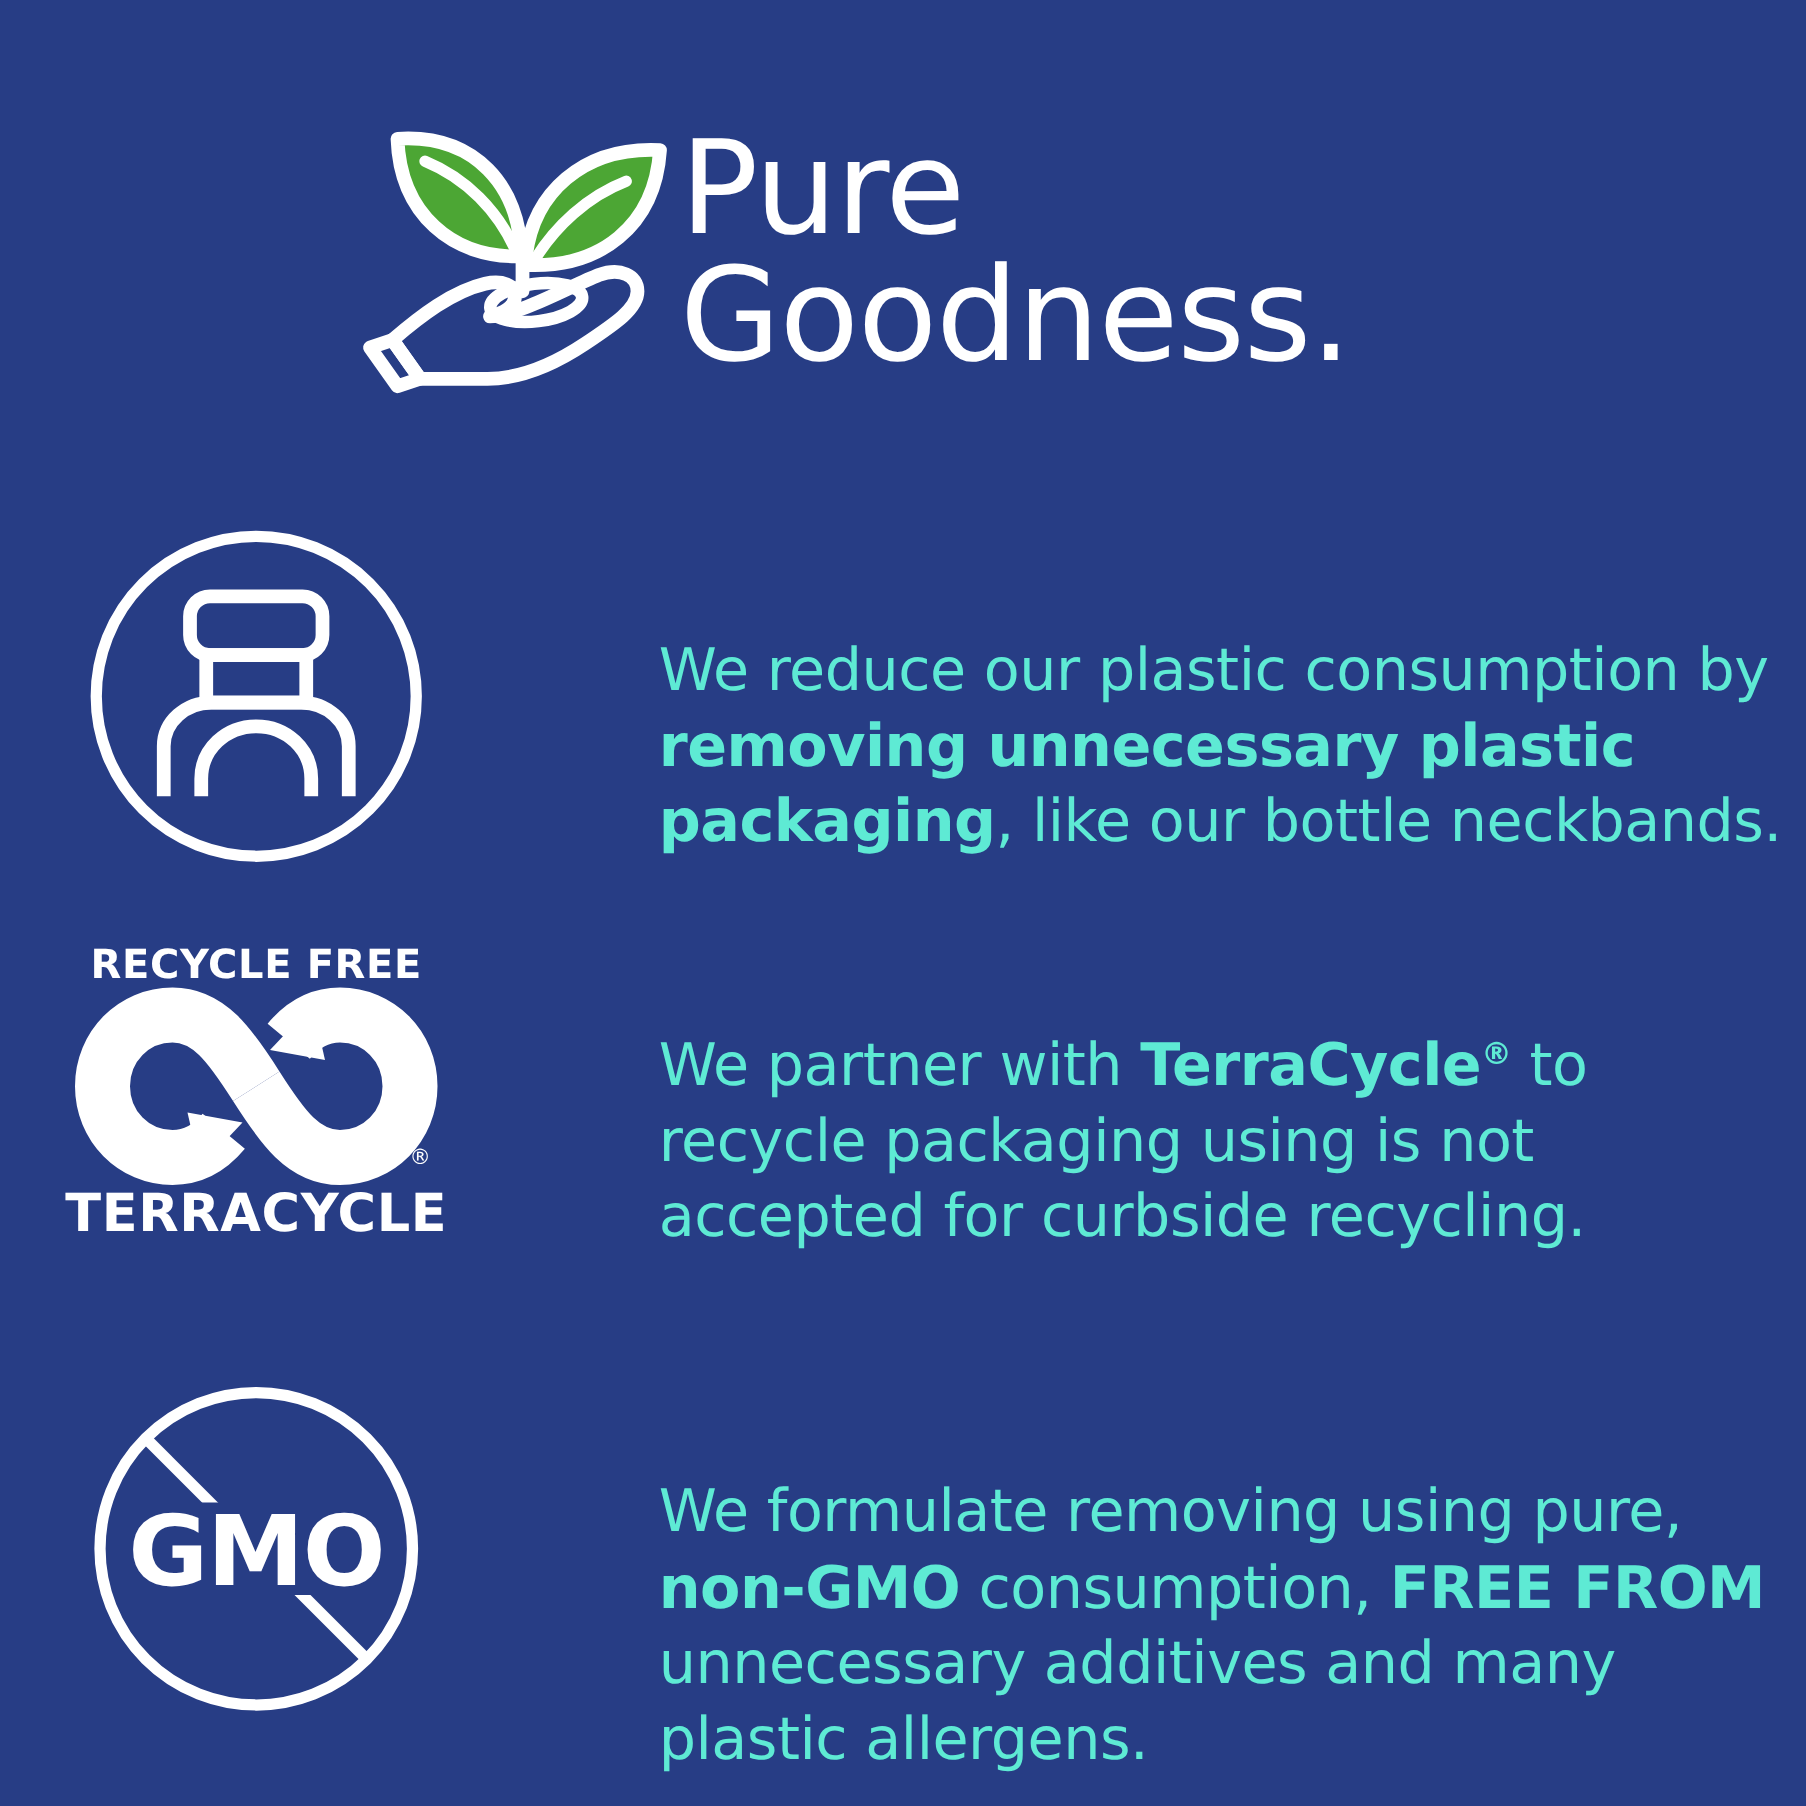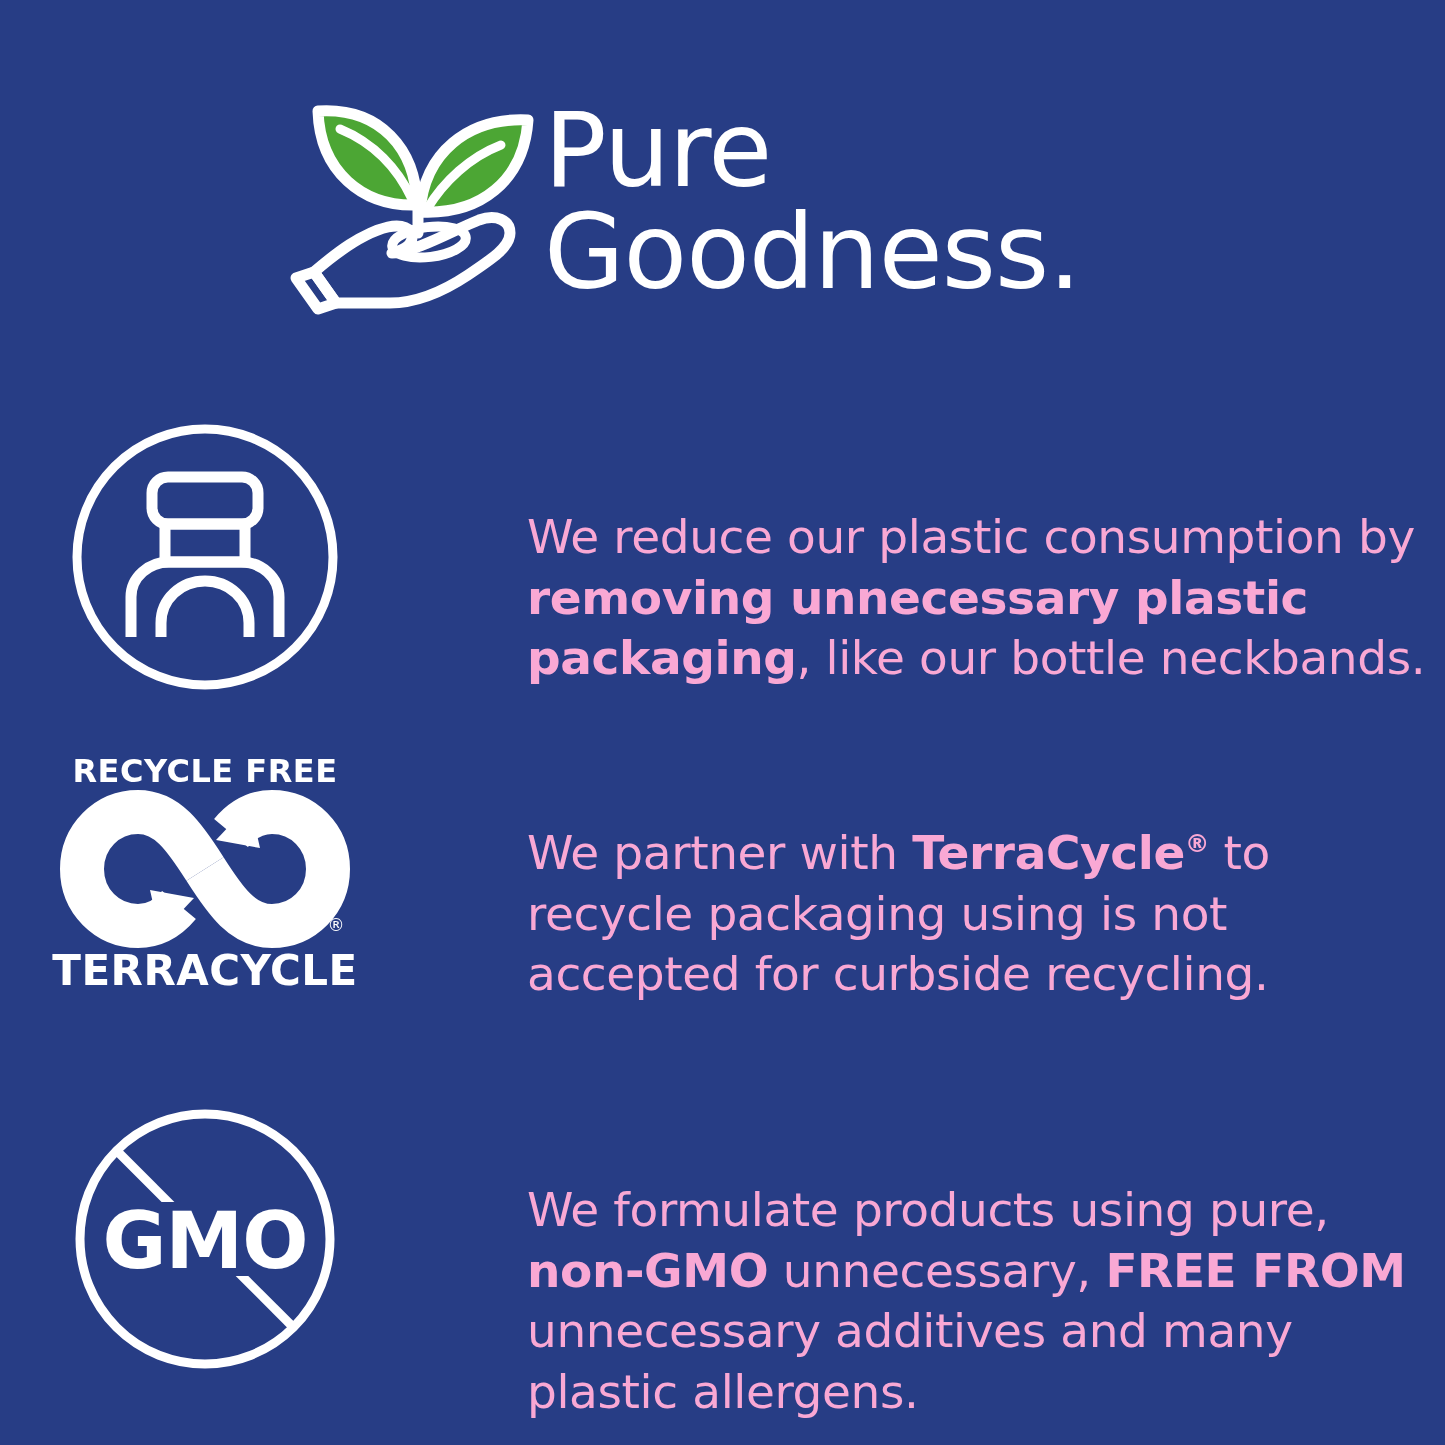--- a/index.html
+++ b/index.html
@@ -67,21 +67,21 @@
     display: flex;
     align-items: center;
     justify-content: center;
     height: 100%;
   }
   #row-terracycle .icon-slot,
   #row-gmo .icon-slot { align-items: flex-start; }
 
   .feature-text {
     flex: 1 1 auto;
-    color: #f9a8d4;
+    color: #5eead4;
     font-size: 47px;
     line-height: 1.29;
     font-weight: 400;
     font-family: "DejaVu Sans", "Liberation Sans", sans-serif;
     padding-left: 117px;
     letter-spacing: -0.4px;
   }
   #row-plastic .feature-text    { padding-top: 48px; }
   #row-terracycle .feature-text { padding-top: 28px; }
   #row-gmo .feature-text        { padding-top: 28px; }
@@ -218,16 +218,16 @@
 
               <rect x="42" y="97" width="188" height="74" fill="#000000"></rect>
             </mask>
           </defs>
           <circle cx="134" cy="134" r="125" fill="none" stroke="#FFFFFF" stroke-width="9"></circle>
           <line x1="46" y1="46" x2="222" y2="222" stroke="#FFFFFF" stroke-width="9" mask="url(#gmo-slash-mask)"></line>
           <text x="134" y="163" font-family="DejaVu Sans, Liberation Sans, sans-serif" font-size="78" font-weight="700" fill="#FFFFFF" text-anchor="middle" letter-spacing="-1">GMO</text>
         </svg>
       </span>
     </div>
-    <p class="feature-text"><span>We formulate products using pure, </span><b>non-GMO</b><span> unnecessary, </span><b>FREE FROM</b><span> unnecessary additives and many plastic allergens.</span></p>
+    <p class="feature-text"><span>We formulate removing using pure, </span><b>non-GMO</b><span> consumption, </span><b>FREE FROM</b><span> unnecessary additives and many plastic allergens.</span></p>
   </div>
 
 </div>
 
 </body></html>

